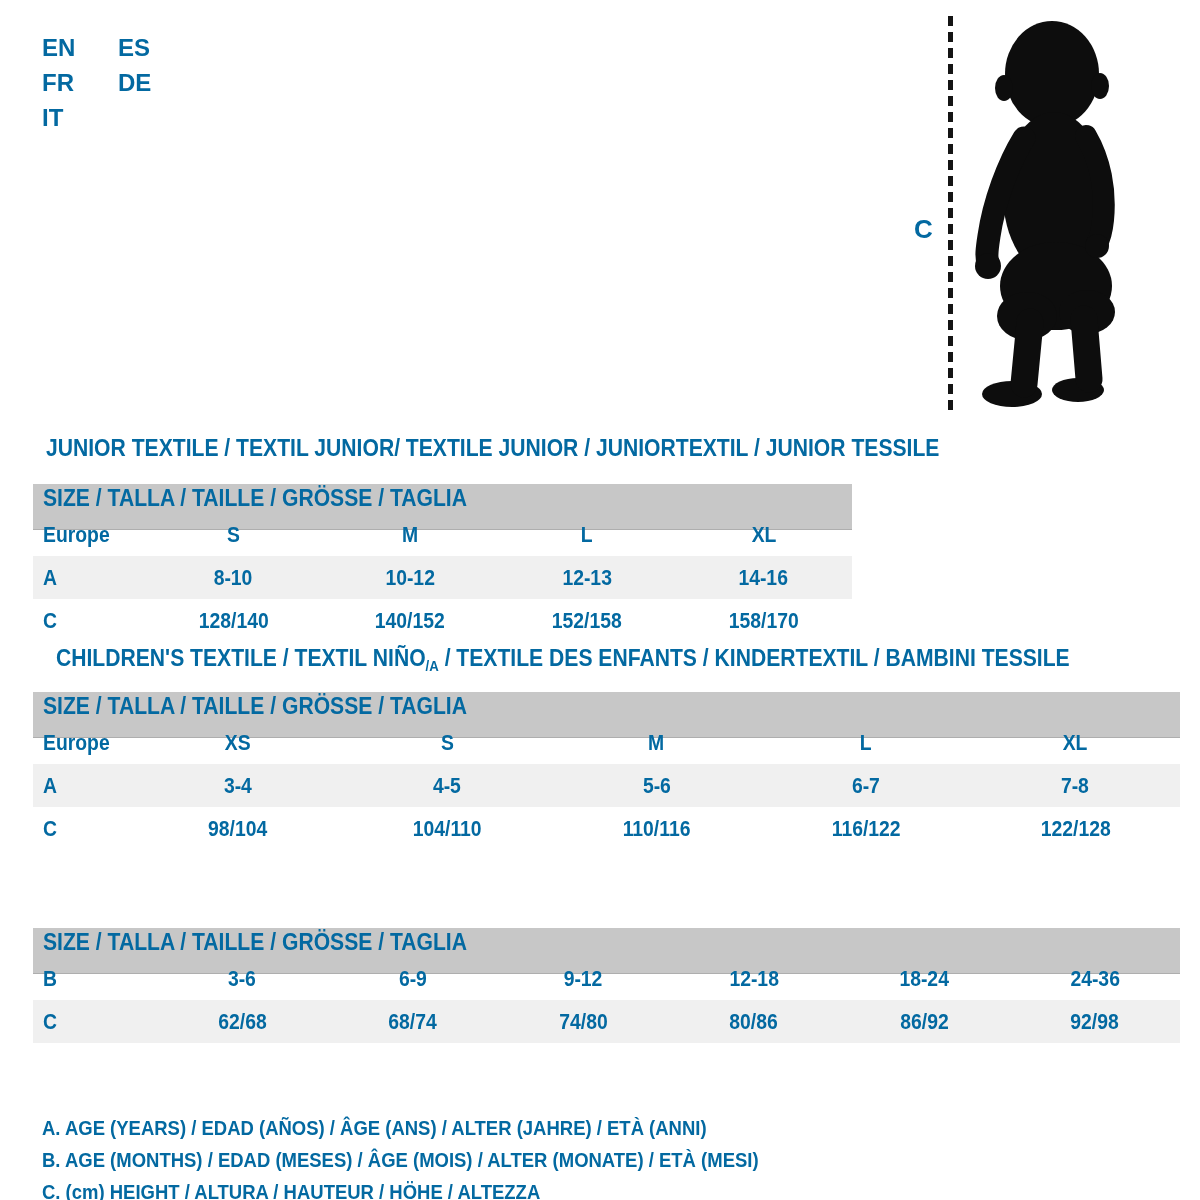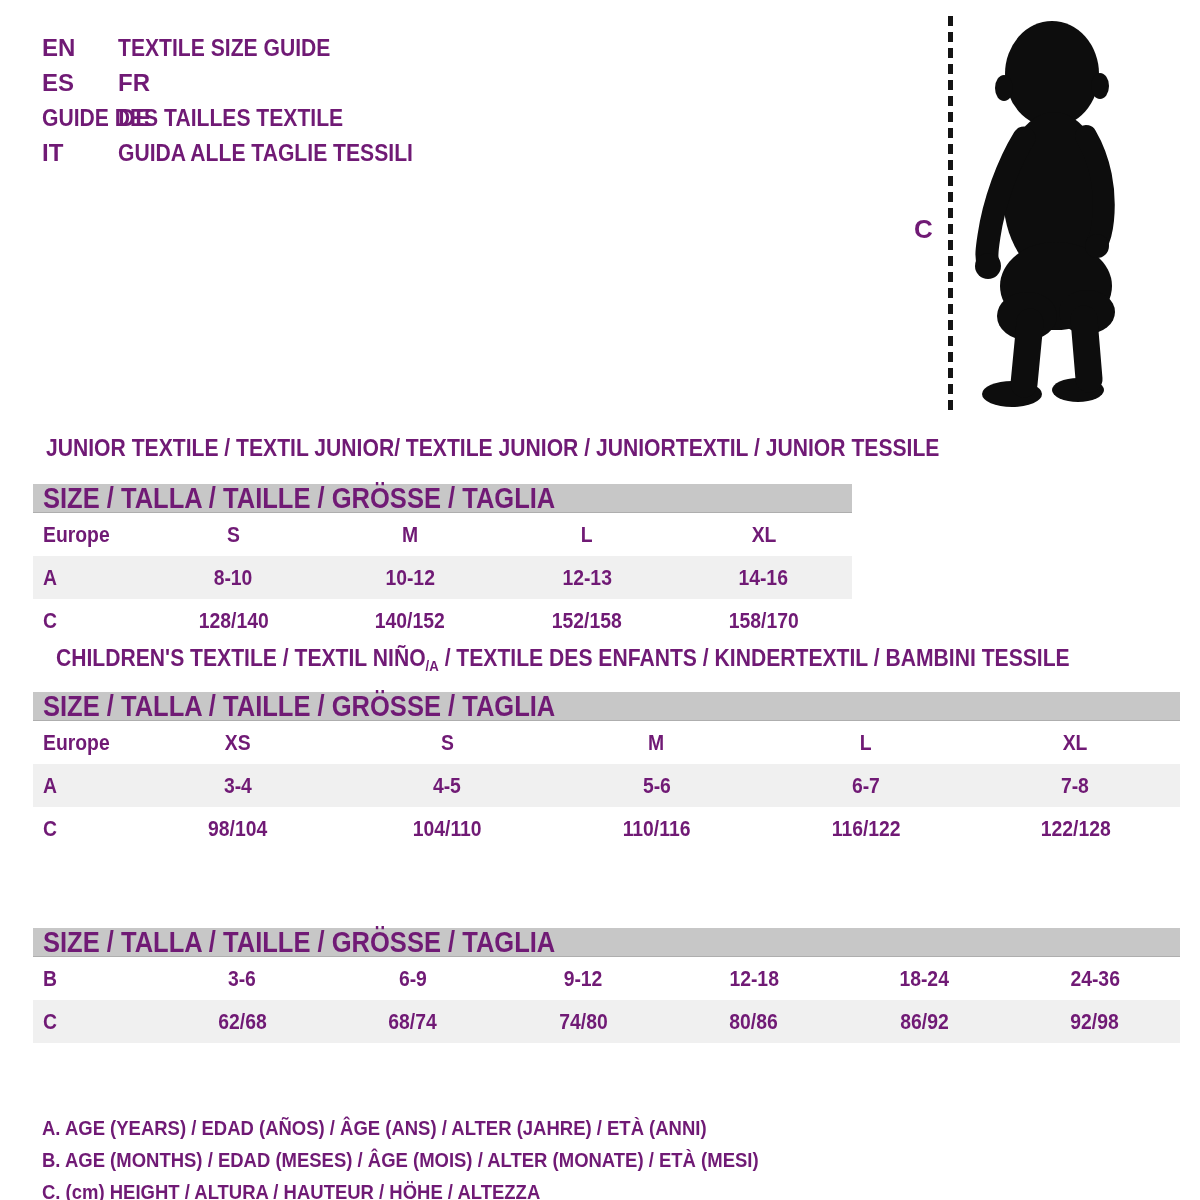--- a/index.html
+++ b/index.html
@@ -1,39 +1,39 @@
 <!DOCTYPE html>
 <html><head>
 <meta charset="utf-8">
 <style>
   html,body { margin:0; padding:0; background:#fff; }
   .page {
     position:relative; width:1200px; height:1200px; background:#ffffff;
     font-family:"Liberation Sans","DejaVu Sans",sans-serif;
-    font-weight:bold; color:#701a75; overflow:hidden;
+    font-weight:bold; color:#0369a1; overflow:hidden;
   }
   .cx { display:inline-block; transform:scaleX(0.88); transform-origin:0 50%; white-space:nowrap; }
 
   
   .lang-block { position:absolute; left:42px; top:30px; display:grid; grid-template-columns:76px auto; font-size:24px; line-height:35px; }
   .lang-code { white-space:nowrap; }
 
   
   .dashed-line { position:absolute; left:948px; top:16px; width:5px; height:400px;
     background:repeating-linear-gradient(to bottom,#141414 0 10px, transparent 10px 16px); }
   .figure-label { position:absolute; left:914px; top:214px; font-size:26px; }
   .silhouette { position:absolute; left:960px; top:12px; }
 
   
   .section-title { position:absolute; font-size:24px; white-space:nowrap; }
   .title-sub { font-size:15px; vertical-align:-5px; }
 
   
-  .size-bar { position:absolute; height:29px; background:#c7c7c7; border-bottom:1px solid #aeaeae;
-    line-height:28px; font-size:29px; padding-left:10px; box-sizing:border-box; white-space:nowrap; }
+  .size-bar { position:absolute; height:46px; background:#c7c7c7; border-bottom:1px solid #aeaeae;
+    line-height:28px; font-size:24px; padding-left:10px; box-sizing:border-box; white-space:nowrap; }
 
   
   .stable { position:absolute; }
   .trow { display:grid; align-items:center; height:43px; font-size:22px; }
   .trow.shaded { background:#f0f0f0; }
   .junior-grid   { grid-template-columns:112px repeat(4,1fr); }
   .children-grid { grid-template-columns:100px repeat(5,1fr); }
   .babies-grid   { grid-template-columns:124px repeat(6,1fr); }
   .tlabel { padding-left:10px; text-align:left; }
   .tlabel > span { transform-origin:0 50%; }
@@ -43,27 +43,24 @@
   
   .notes { position:absolute; left:42px; top:1112px; font-size:21px; line-height:32px; }
 </style>
 </head>
 <body>
 
 <div class="page">
 
   <div class="lang-block">
     <div class="lang-code">EN</div>
-    <div><span class="cx">TEXTILE SIZE GUIDE</span></div>
     <div class="lang-code">ES</div>
     <div class="lang-code">FR</div>
-    <div><span class="cx">GUIDE DES TAILLES TEXTILE</span></div>
     <div class="lang-code">DE</div>
     <div class="lang-code">IT</div>
-    <div><span class="cx">GUIDA ALLE TAGLIE TESSILI</span></div>
   </div>
 
   <div class="dashed-line"></div>
   <div class="figure-label">C</div>
   <svg class="silhouette" viewBox="0 0 180 400" width="180" height="404" xmlns="http://www.w3.org/2000/svg">
     <g fill="#0d0d0d" stroke="none">
       <ellipse cx="92" cy="60" rx="47" ry="53"></ellipse>
       <ellipse cx="44" cy="74" rx="9" ry="13"></ellipse>
       <ellipse cx="140" cy="72" rx="9" ry="13"></ellipse>
       <ellipse cx="94" cy="180" rx="51" ry="82"></ellipse>

